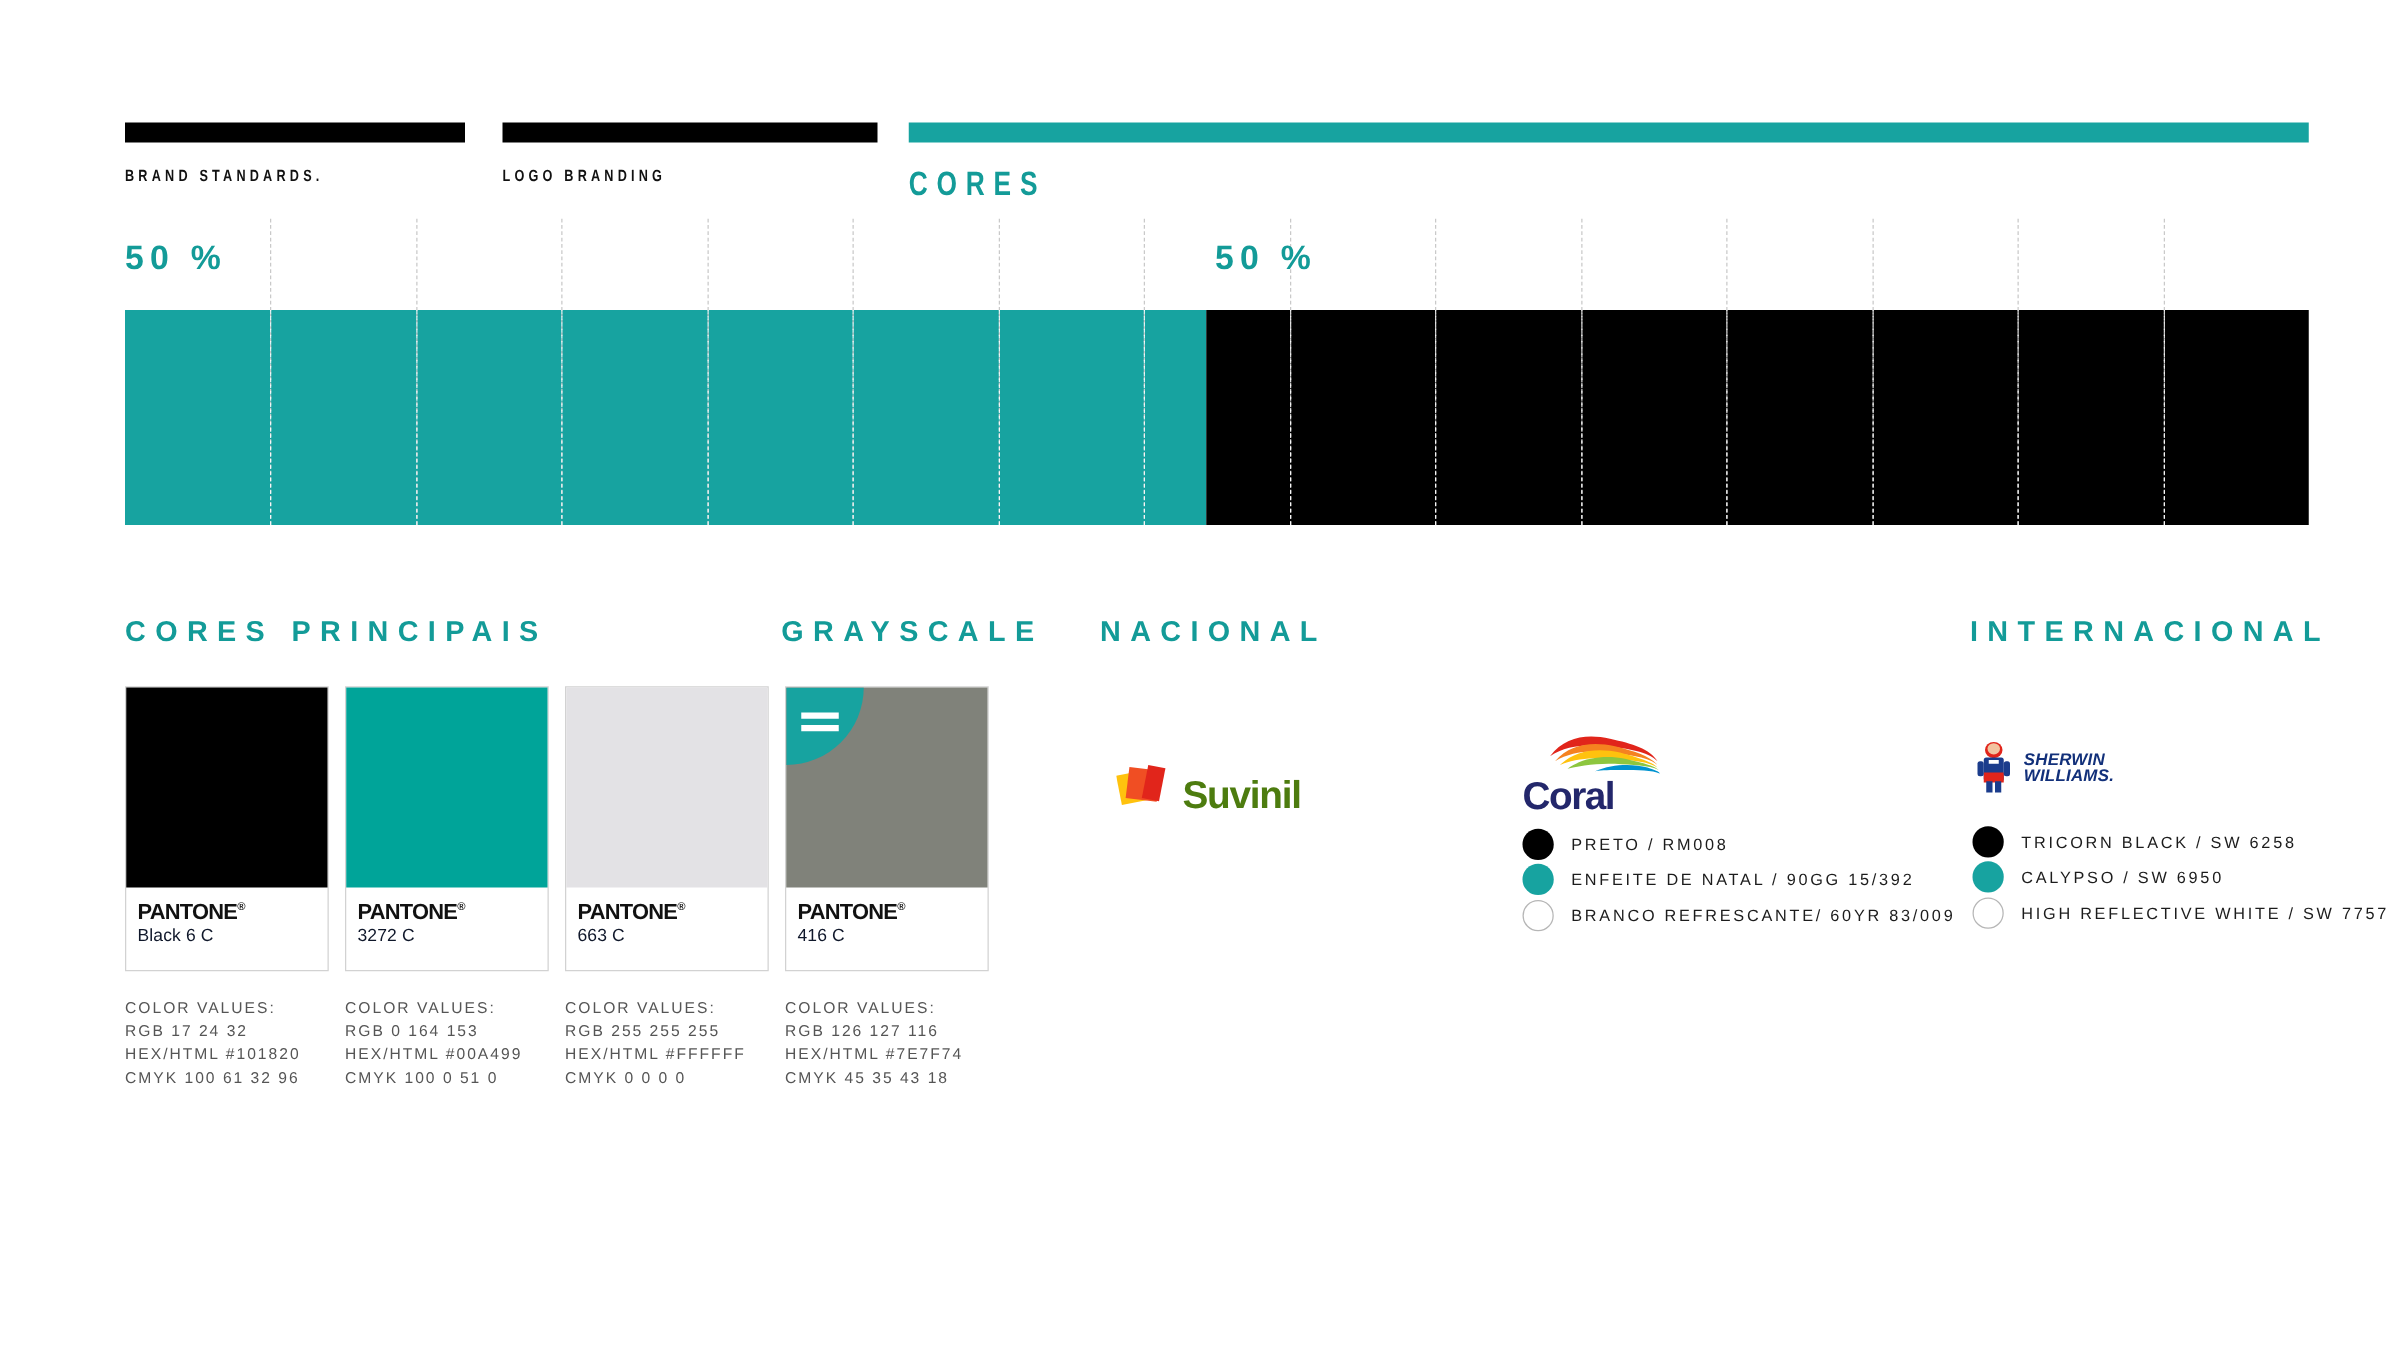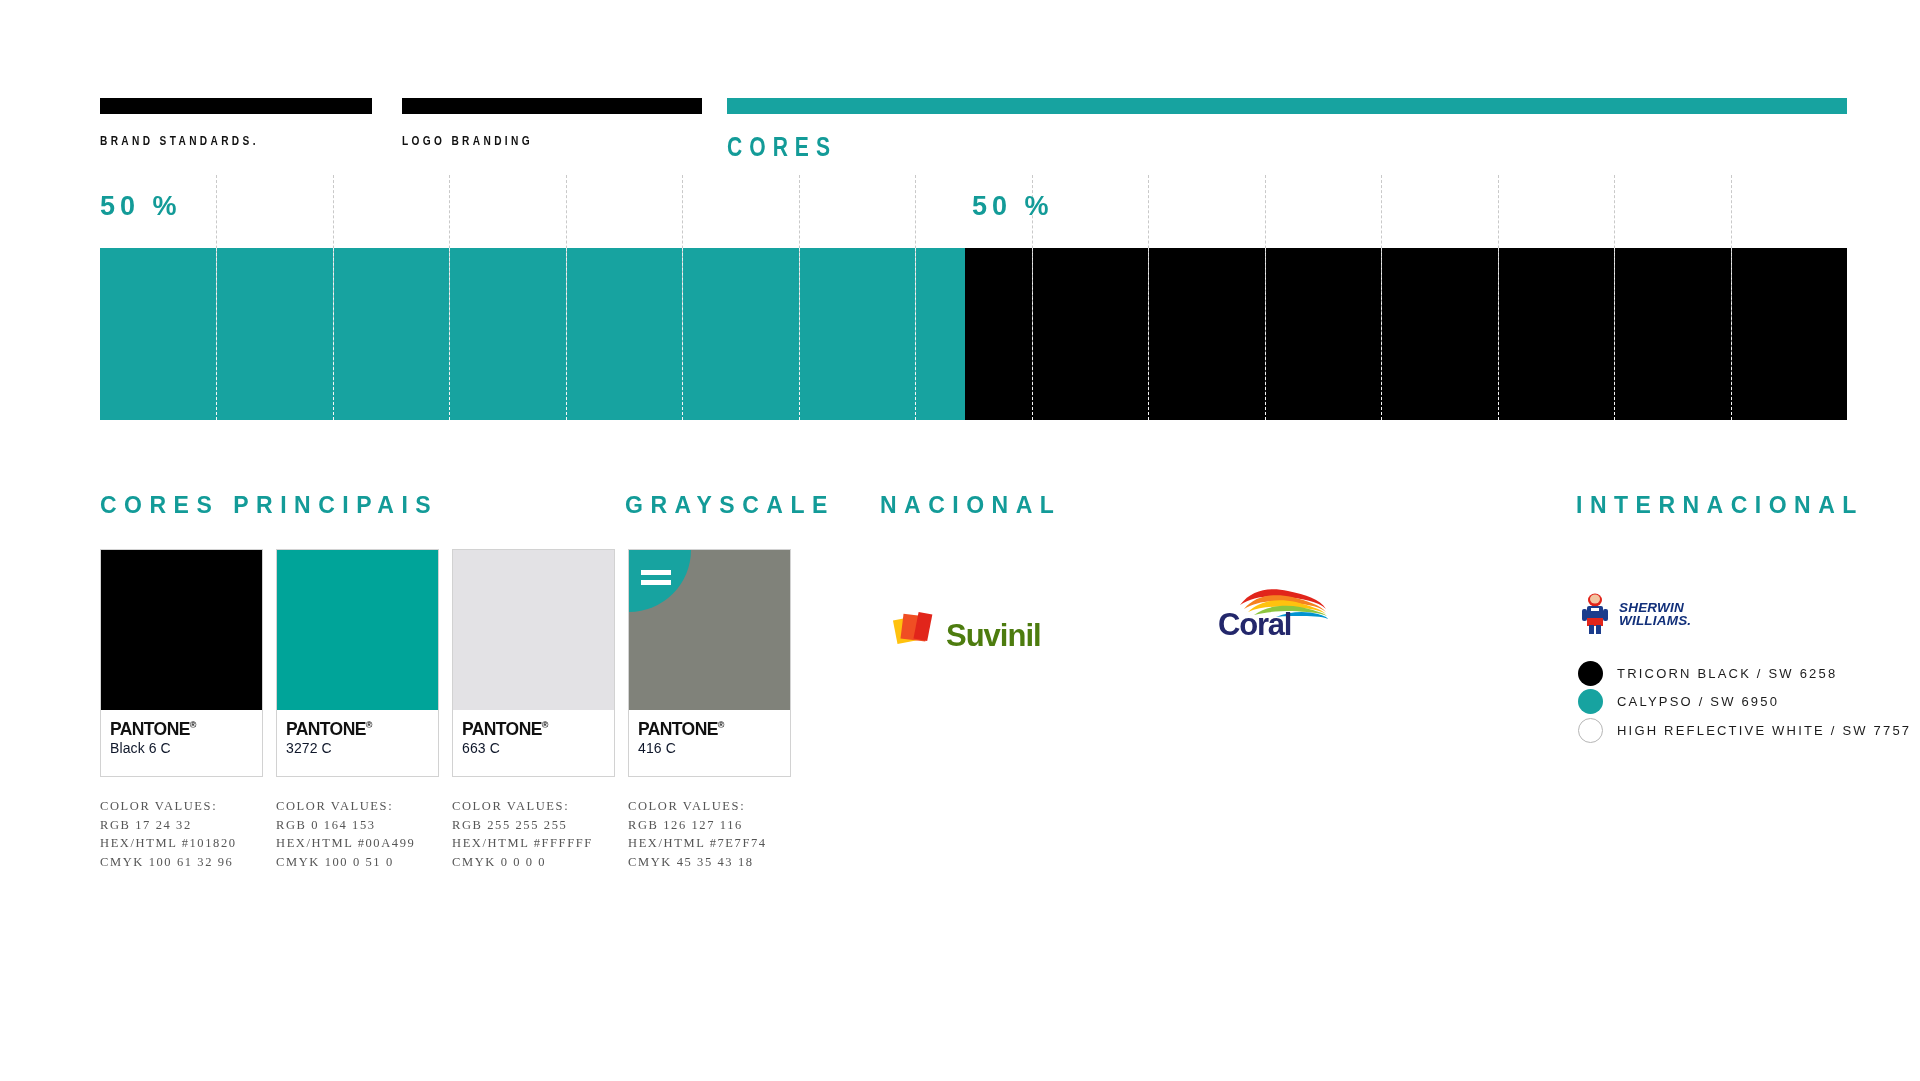--- a/index.html
+++ b/index.html
@@ -77,21 +77,21 @@
   .chip-meta { padding: 10px 9px 0 9px; }
   .chip-brand {
     font-size: 17.5px; font-weight: 700; letter-spacing: -0.6px;
     color: #111; line-height: 1.05;
   }
   .chip-brand sup { font-size: 9px; vertical-align: super; font-weight: 700; }
   .chip-name { font-size: 14px; color: #0f172a; margin-top: 2px; letter-spacing: 0.1px; }
 
   .chip-values {
     margin-top: 20px;
-    font-family: Liberation Serif, serif;
+    font-family: Liberation Sans, sans-serif;
     font-size: 12.5px;
     letter-spacing: 1.6px;
     line-height: 1.48;
     color: #555;
     white-space: nowrap;
   }
 
   
   .corner-mark { position: absolute; left: 0; top: 0; width: 62px; height: 62px; background: #17A3A0; border-bottom-right-radius: 62px; }
   .corner-mark i { position: absolute; display: block; background: #fff; left: 12px; width: 30px; height: 5px; }
@@ -259,21 +259,35 @@
 
   <div class="brand-block" style="left:1218px; top:585px; width:330px;">
     <div class="logo-area" style="display:block; height:62px; position:relative;">
       <svg width="92" height="34" viewBox="0 0 92 34" style="position:absolute; left:18px; top:0;">
         <path d="M4 20 C16 4, 34 2, 52 6 C70 10, 84 14, 90 24 C82 16, 66 14, 50 12 C32 10, 16 12, 4 20 Z" fill="#E1251B"></path>
         <path d="M8 24 C20 10, 38 8, 56 12 C72 16, 84 20, 90 27 C82 20, 66 19, 50 17 C34 15, 20 17, 8 24 Z" fill="#F58220"></path>
         <path d="M12 27 C24 15, 42 13, 60 17 C74 21, 85 24, 90 29 C82 24, 68 23, 52 22 C38 21, 24 22, 12 27 Z" fill="#FFC20E"></path>
         <path d="M18 30 C30 21, 48 19, 64 22 C77 25, 86 27, 91 31 C83 27, 70 27, 56 26 C42 26, 30 27, 18 30 Z" fill="#8DC63F"></path>
         <path d="M40 32 C54 26, 70 26, 82 29 C88 31, 91 32, 92 34 C86 31, 74 31, 62 31 C52 31, 46 31, 40 32 Z" fill="#0093D0"></path>
       </svg>
-      <div class="coral-word" style="position:absolute; left:0; top:24px;">Coral</div>
+      <div class="coral-word" style="position:absolute; left:0; top:36px;">Coral</div>
+    </div>
+    <div style="margin-top:14px;">
+      <div class="swatch-row">
+        <span class="dot" style="background:#000000;"></span>
+        <span class="sw-label">PRETO / RM008</span>
+      </div>
+      <div class="swatch-row">
+        <span class="dot" style="background:#17A3A0;"></span>
+        <span class="sw-label">ENFEITE DE NATAL / 90GG 15/392</span>
+      </div>
+      <div class="swatch-row">
+        <span class="dot hollow"></span>
+        <span class="sw-label">BRANCO REFRESCANTE/ 60YR 83/009</span>
+      </div>
     </div>
   </div>
 
   <div class="brand-block" style="left:1578px; top:583px; width:300px;">
     <div class="logo-area" style="height:62px; align-items:center;">
       <svg width="34" height="44" viewBox="0 0 34 44">
         <ellipse cx="17" cy="8" rx="7" ry="6.5" fill="#E1251B"></ellipse>
         <ellipse cx="17" cy="7" rx="5" ry="4.5" fill="#F2C4A0"></ellipse>
         <rect x="9" y="14" width="16" height="19" rx="2" fill="#1B3C8C"></rect>
         <rect x="9" y="26" width="16" height="8" fill="#E1251B"></rect>

